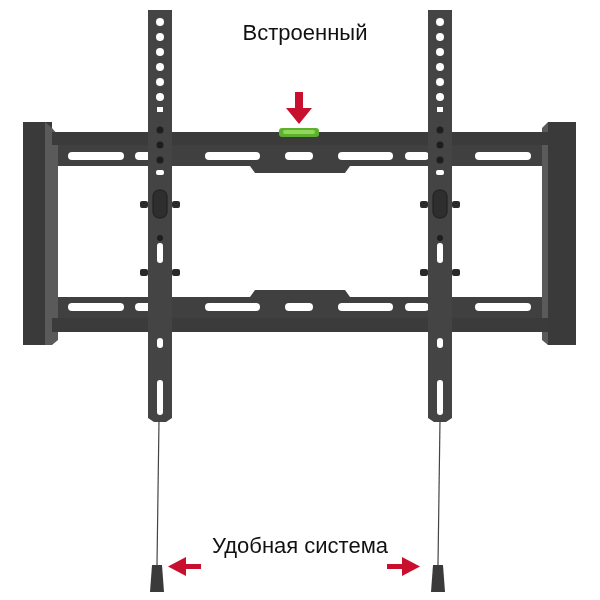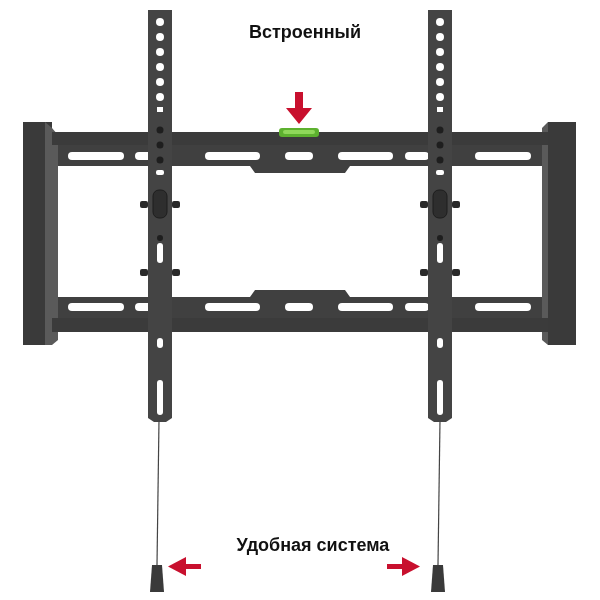--- a/index.html
+++ b/index.html
@@ -1,17 +1,17 @@
 <!DOCTYPE html>
 <html><head>
 <meta charset="utf-8">
 <style>
   html, body { margin:0; padding:0; background:#ffffff; }
   body { width:600px; height:600px; position:relative; overflow:hidden; font-family:"Liberation Sans", sans-serif; }
-  .label { position:absolute; text-align:center; color:#111; font-size:18px; line-height:21px; font-family:"Liberation Sans", sans-serif;font-weight:bold; }
+  .label { position:absolute; text-align:center; color:#111; font-size:22px; line-height:21px; font-family:"Liberation Sans", sans-serif; }
   .label span { display:block; }
   svg { position:absolute; left:0; top:0; }
 </style>
 </head>
 <body>
 
 <svg width="600" height="600" viewBox="0 0 600 600">
 
   <g>
     <path d="M23 122 L52 122 L52 345 L23 345 Z" fill="#3a3a3a"></path>
@@ -135,15 +135,15 @@
   <g>
     <rect x="387" y="564" width="18" height="5" fill="#c8102e"></rect>
     <path d="M402 557 L402 576 L420 566.5 Z" fill="#c8102e"></path>
   </g>
 </svg>
 
 <div class="label" style="left:230px; top:22px; width:150px;">
   <span>Встроенный</span>
 </div>
 
-<div class="label" style="left:218px; top:535px; width:190px;">
+<div class="label" style="left:205px; top:535px; width:190px;">
   <span>Удобная система</span>
 </div>
 
 </body></html>

